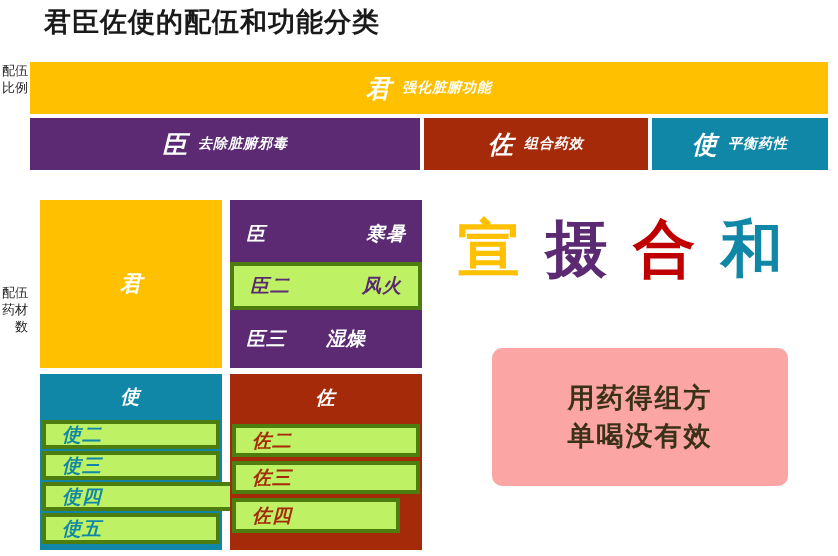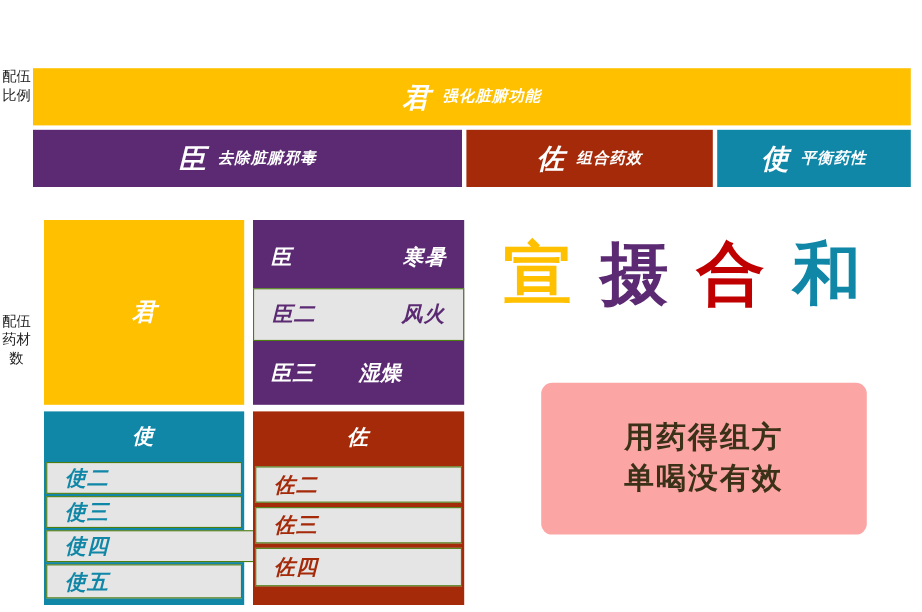--- a/index.html
+++ b/index.html
@@ -31,21 +31,21 @@
     letter-spacing: 1px;
     white-space: nowrap;
   }
   
   .axis-label {
     position: absolute;
     width: 26px;
     font-size: 13px;
     color: #222;
     line-height: 17px;
-    text-align: center;
+    text-align: right;
   }
   #axis-ratio { left: 2px; top: 62px; }
   #axis-count { left: 2px; top: 284px; }
 
   
   .cell {
     position: absolute;
     box-sizing: border-box;
     display: flex;
     align-items: center;
@@ -119,22 +119,22 @@
     justify-content: space-between;
     padding: 0 16px;
     font-weight: bold;
     font-style: italic;
     font-size: 19px;
     letter-spacing: 1px;
     white-space: nowrap;
   }
   .sub-row.on-dark { color: #ffffff; }
   .sub-row.white-bg {
-    background: #e5e5e5;
-    border: 1px solid #4d7c0f;
+    background: #bef264;
+    border: 4px solid #4d7c0f;
   }
   .sub-row.white-bg.purple-text { color: #5B2A72; }
   .sub-row.white-bg.red-text { color: #A52A09; }
   .sub-row.white-bg.blue-text { color: #1187A8; }
 
   
   #chen-r1 { left: 230px; top: 208px; width: 192px; height: 52px; }
   #chen-r2 { left: 230px; top: 262px; width: 192px; height: 48px; }
   #chen-r3 { left: 230px; top: 314px; width: 152px; height: 50px; align-items: center; }
 
@@ -150,21 +150,21 @@
   #shi-r5 { left: 42px; top: 513px; width: 178px; height: 31px; }
 
   
   #blk-zuo-col {
     left: 230px; top: 374px; width: 192px; height: 176px;
     background: #A52A09;
   }
   #zuo-head { left: 230px; top: 378px; width: 192px; height: 40px; color:#fff; }
   #zuo-r2 { left: 232px; top: 424px; width: 188px; height: 33px; }
   #zuo-r3 { left: 232px; top: 461px; width: 188px; height: 33px; }
-  #zuo-r4 { left: 232px; top: 498px; width: 188px; height: 35px; }
+  #zuo-r4 { left: 232px; top: 498px; width: 168px; height: 35px; }
 
   .sub-row .s-l, .sub-row .s-r { display: block; }
 
   
   #headline {
     position: absolute;
     left: 458px;
     top: 218px;
     font-size: 62px;
     font-weight: bold;
@@ -199,20 +199,21 @@
     line-height: 38px;
     letter-spacing: 2px;
     white-space: nowrap;
   }
 </style>
 </head>
 <body>
 
 <div class="canvas">
 
+  <div id="page-title">君臣佐使的配伍和功能分类</div>
 
   <div class="axis-label" id="axis-ratio">配伍比例</div>
   <div class="axis-label" id="axis-count">配伍药材数</div>
 
   <div class="cell c-jun" id="row-jun">
     <span class="big">君</span>
     <span class="txt">强化脏腑功能</span>
   </div>
 
   <div class="cell c-chen" id="row-chen">

